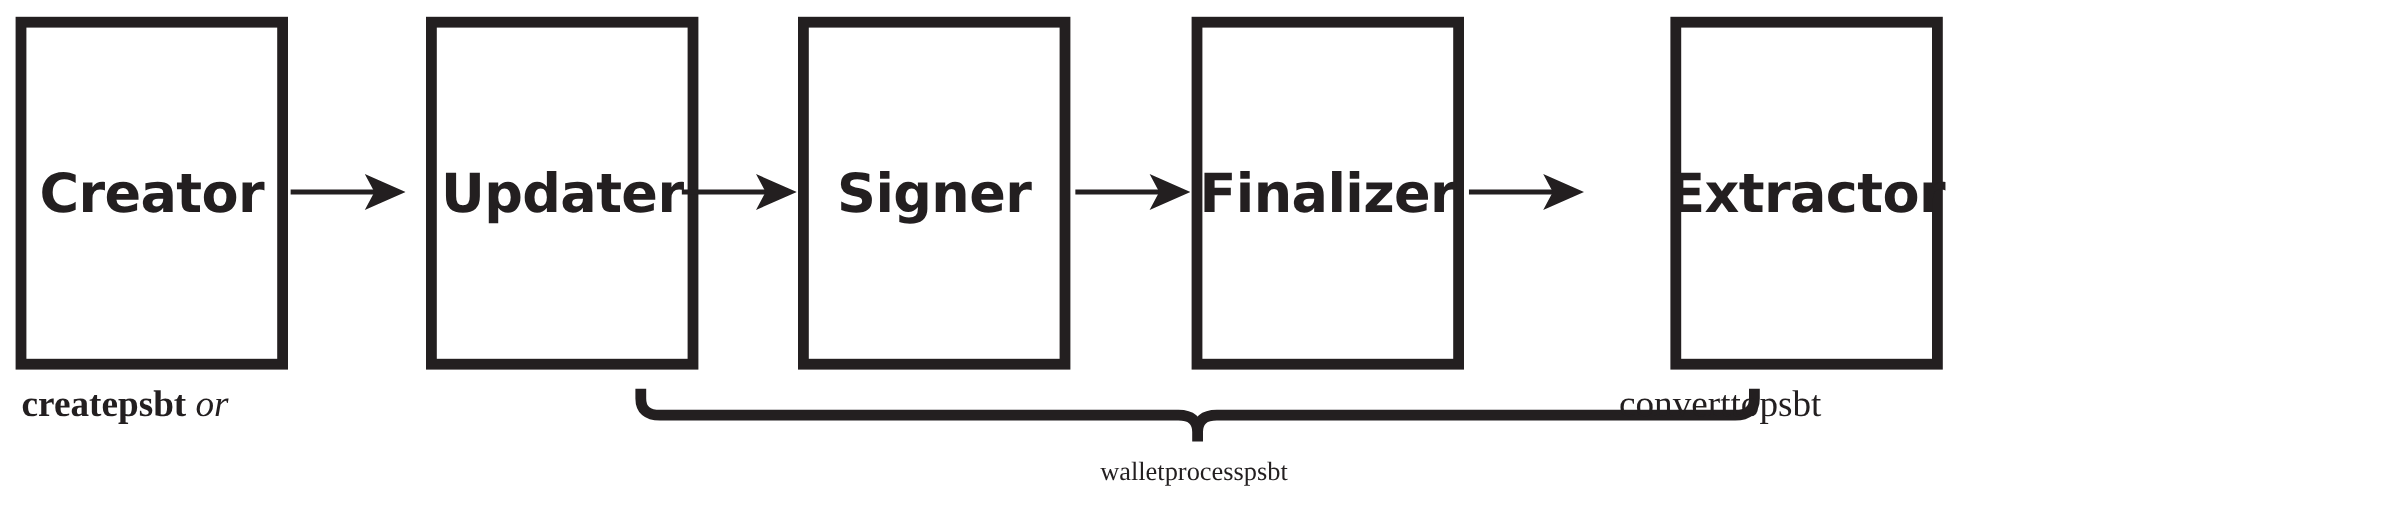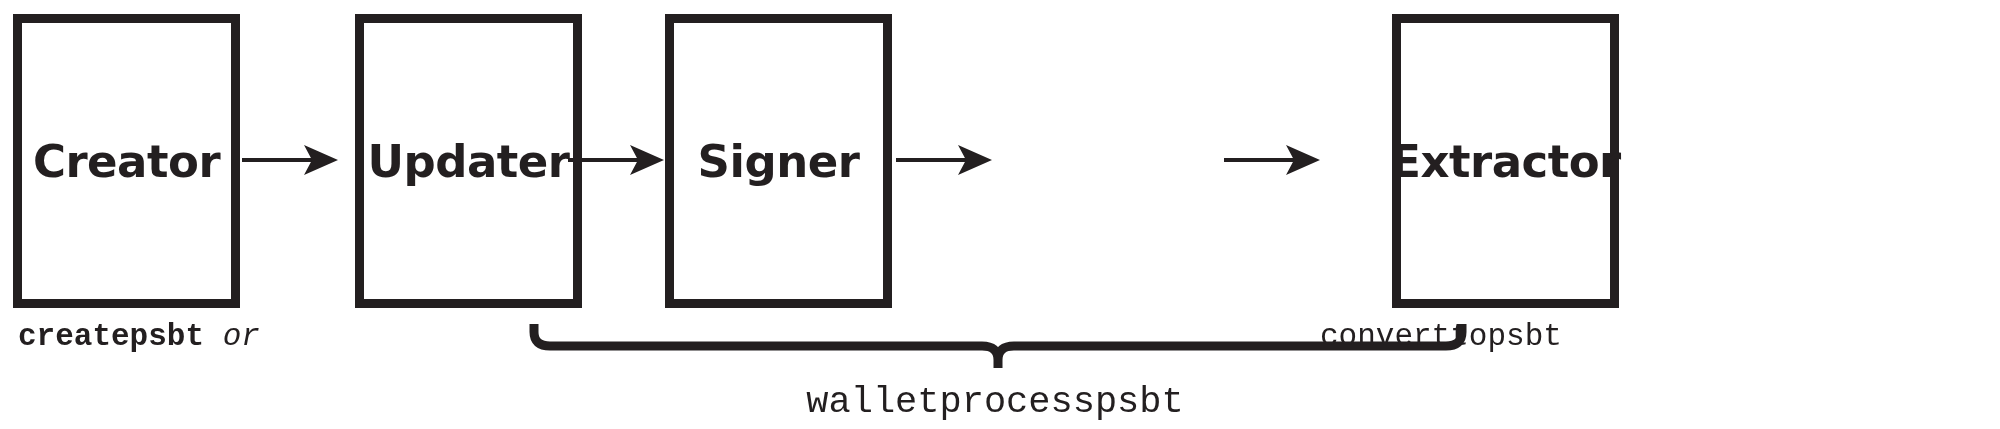--- a/index.html
+++ b/index.html
@@ -65,21 +65,21 @@
   }
   .arrow-1 { left: 242px; }
   .arrow-2 { left: 568px; }
   .arrow-3 { left: 896px; }
   .arrow-4 { left: 1224px; }
   .flow-arrow svg { display: block; }
 
   
   .caption {
     position: absolute;
-    font-family: Liberation Mono, monospace;
+    font-family: Liberation Serif, serif;
     color: #231f20;
     white-space: pre;
     line-height: 1.22;
   }
 
   #caption-creator {
     left: 18px;
     top: 318px;
     font-size: 31px;
     font-weight: 700;
@@ -88,21 +88,21 @@
   #caption-creator .alt-word {
     font-style: italic;
     font-weight: 500;
   }
 
   #caption-wallet {
     left: 0;
     top: 380px;
     width: 1990px;
     text-align: center;
-    font-size: 37px;
+    font-size: 22px;
     font-weight: 500;
   }
 
   #caption-finalize {
     left: 1320px;
     top: 318px;
     width: 227px;
     text-align: center;
     font-size: 31px;
     font-weight: 500;
@@ -151,20 +151,23 @@
       <span class="role-box-label">Signer</span>
     </div>
 
     <div class="flow-arrow arrow-3">
       <svg width="96" height="42" viewBox="0 0 96 42" aria-hidden="true">
         <line x1="0" y1="21" x2="72" y2="21" stroke="#231f20" stroke-width="4"></line>
         <path d="M 62 6 L 96 21 L 62 36 L 70 21 Z" fill="#231f20"></path>
       </svg>
     </div>
 
+    <div class="role-box box-4">
+      <span class="role-box-label">Finalizer</span>
+    </div>
 
     <div class="flow-arrow arrow-4">
       <svg width="96" height="42" viewBox="0 0 96 42" aria-hidden="true">
         <line x1="0" y1="21" x2="72" y2="21" stroke="#231f20" stroke-width="4"></line>
         <path d="M 62 6 L 96 21 L 62 36 L 70 21 Z" fill="#231f20"></path>
       </svg>
     </div>
 
     <div class="role-box box-5">
       <span class="role-box-label">Extractor</span>

